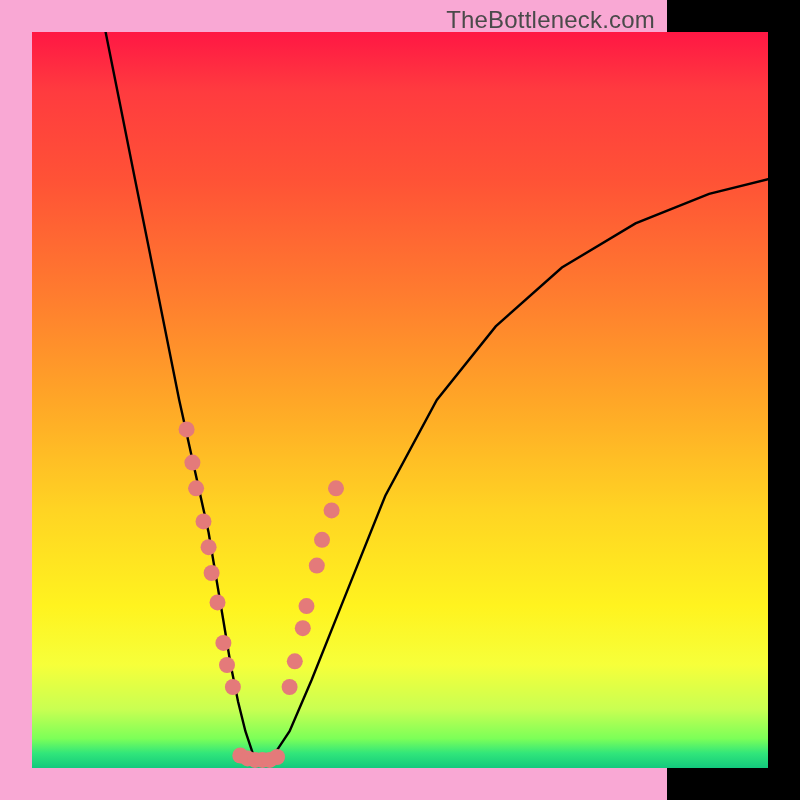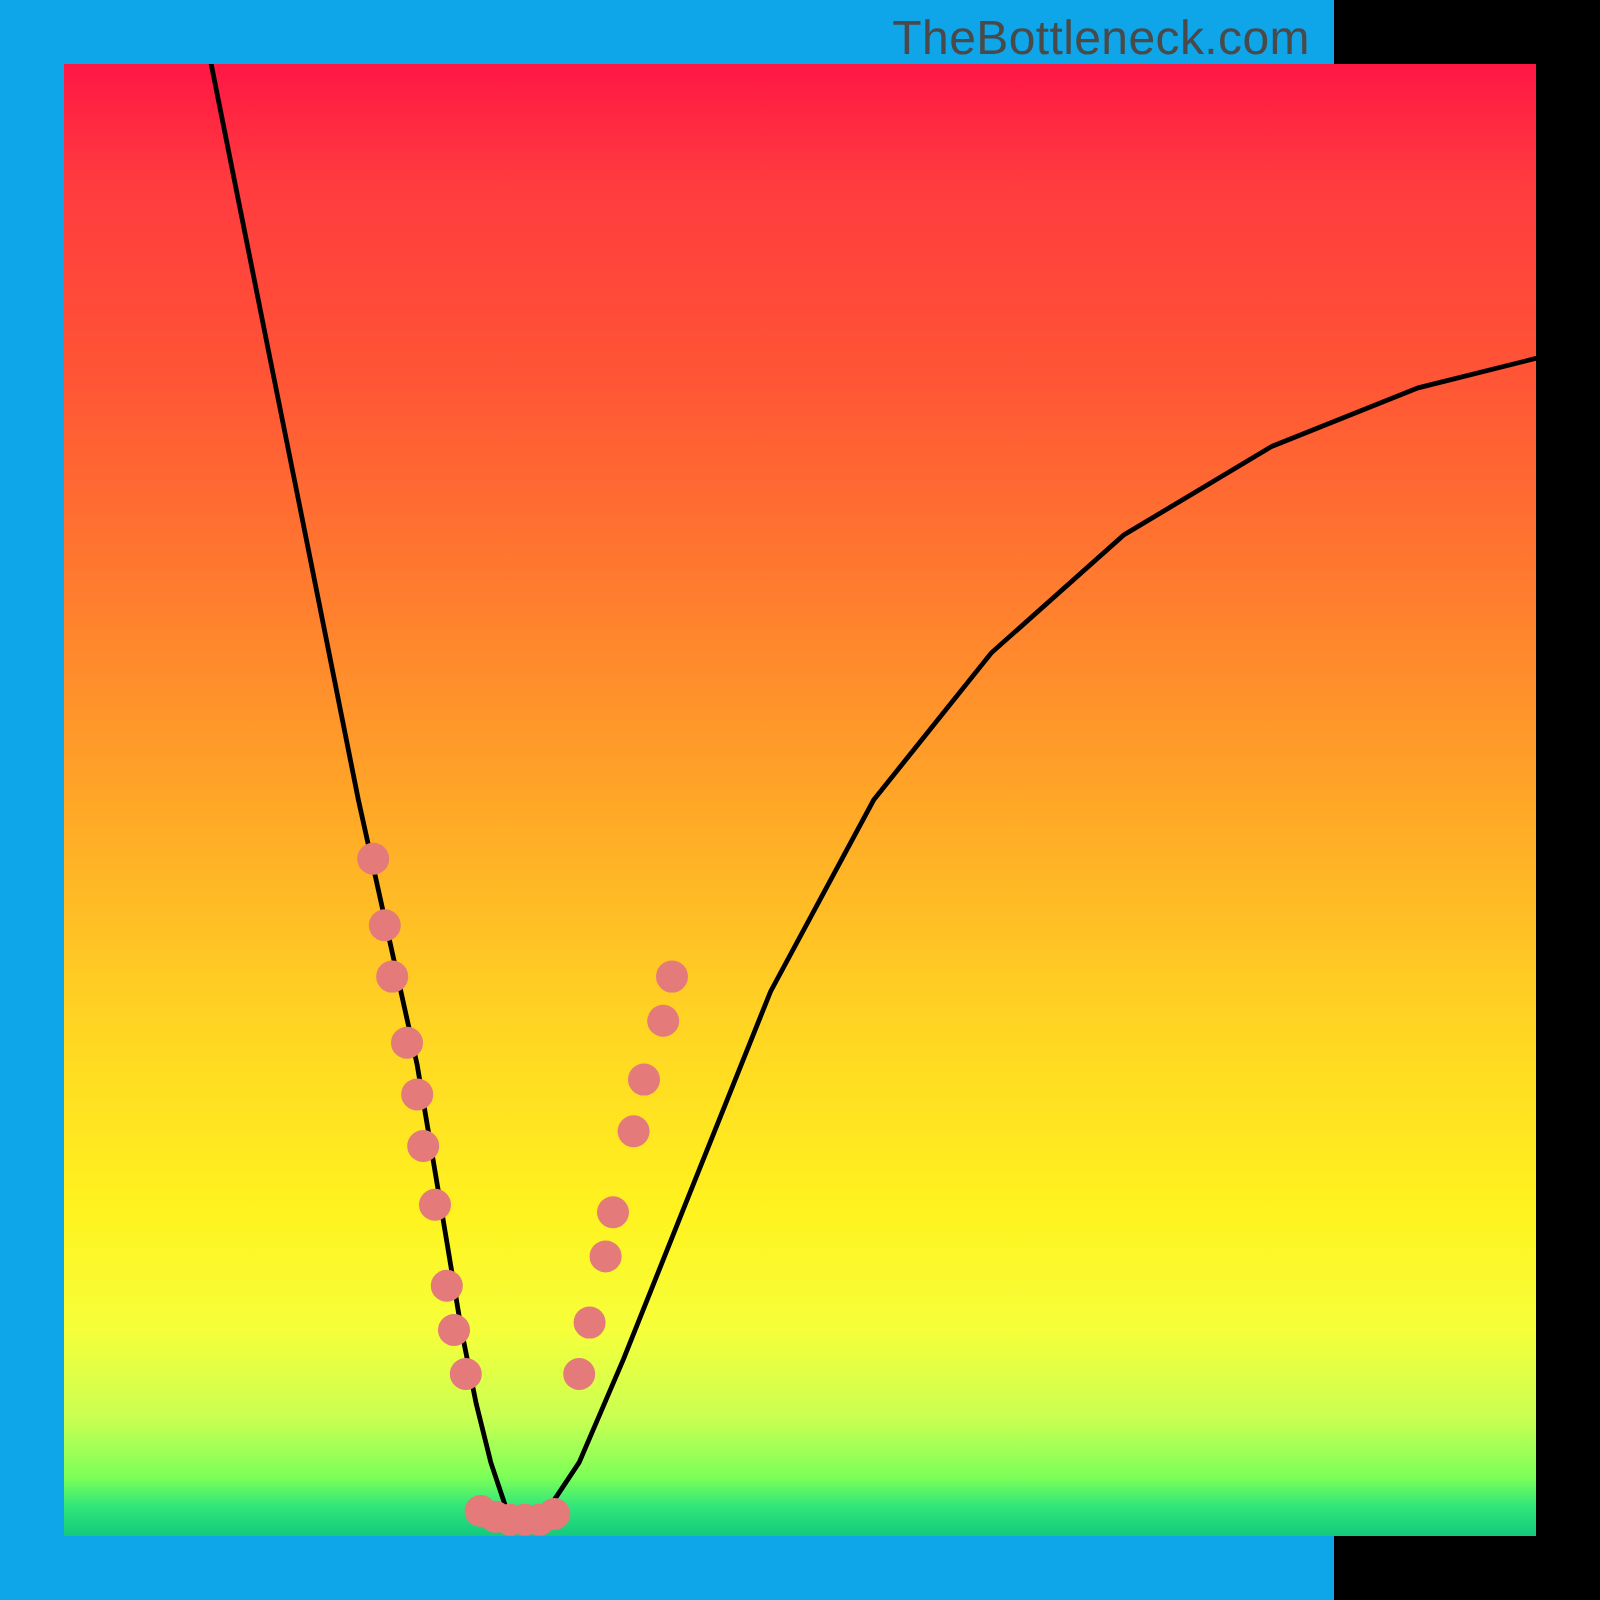--- a/index.html
+++ b/index.html
@@ -9,21 +9,21 @@
     height: 800px;
     background: #000000;
     overflow: hidden;
   }
   .frame {
     position: absolute;
     top: 0;
     left: 0;
     width: 667px;
     height: 800px;
-    background: #0ea5e9;
+    background: #f9a8d4;
   }
   .plot-area {
     position: absolute;
     top: 32px;
     left: 32px;
     width: 736px;
     height: 736px;
     overflow: hidden;
   }
   .gradient {

